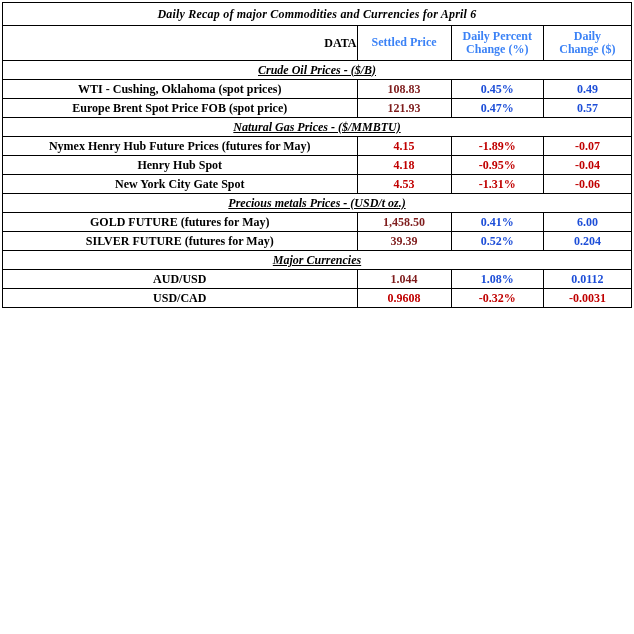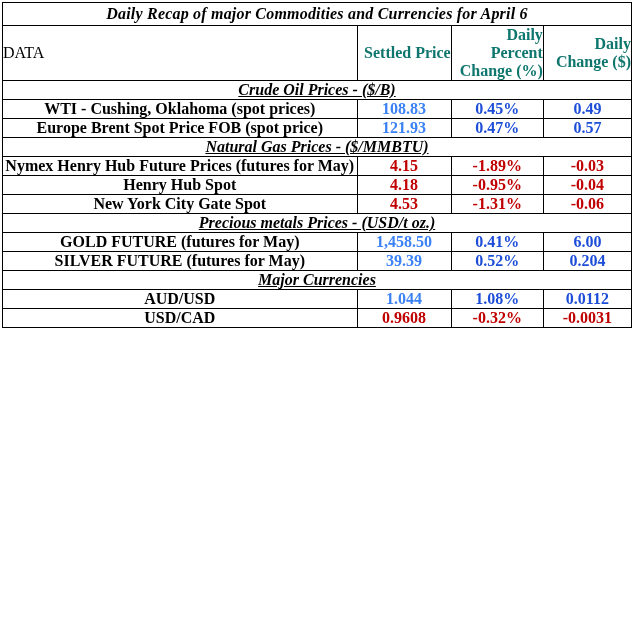--- a/index.html
+++ b/index.html
@@ -23,48 +23,48 @@
   table.recap {
     border-collapse: collapse;
     width: 630px;
     margin: 2px;
     table-layout: fixed;
   }
   table.recap td, table.recap th {
     border: 1px solid #000000;
     padding: 0;
     vertical-align: middle;
-    font-size: 16px;
+    font-size: 12px;
   }
   .col-data  { width: 354px; }
   .col-set   { width: 94px; }
   .col-pct   { width: 92px; }
   .col-chg   { width: 88px; }
 
   .title-cell {
     text-align: center;
     font-weight: bold;
     font-style: italic;
     font-size: 15px;
     height: 22px;
     letter-spacing: 0.2px;
   }
   .hdr-data {
-    font-weight: normal;
-    text-align: left;
+    font-weight: bold;
+    text-align: right;
     padding-left: 4px;
     height: 34px;
     font-size: 12.5px;
     vertical-align: bottom;
     padding-bottom: 3px;
   }
   .hdr-blue {
-    color: #0f766e;
+    color: #3b82f6;
     font-weight: bold;
-    text-align: right;
+    text-align: center;
     font-size: 12px;
     line-height: 1.12;
     height: 34px;
     padding: 2px 1px;
   }
   .section-row td {
     text-align: center;
     font-weight: bold;
     font-style: italic;
     font-size: 13px;
@@ -83,21 +83,21 @@
     height: 18px;
   }
   .num {
     text-align: center;
     font-weight: bold;
     font-size: 12.5px;
     height: 18px;
   }
   .green { color: #1d4ed8; }
   .red   { color: #c00000; }
-  .teal  { color: #3b82f6; }
+  .teal  { color: #7f1d1d; }
 </style>
 </head>
 <body>
 
 <div id="sheet">
   <table class="recap">
     <colgroup>
       <col class="col-data">
       <col class="col-set">
       <col class="col-pct">
@@ -134,21 +134,21 @@
           <td class="num green">0.47%</td>
           <td class="num green">0.57</td>
         </tr>
         <tr class="section-row">
           <td colspan="4"><span class="section-label">Natural Gas Prices -  ($/MMBTU)</span></td>
         </tr>
         <tr>
           <td class="label-cell">Nymex Henry Hub Future Prices (futures for  May)</td>
           <td class="num red">4.15</td>
           <td class="num red">-1.89%</td>
-          <td class="num red">-0.03</td>
+          <td class="num red">-0.07</td>
         </tr>
         <tr>
           <td class="label-cell">Henry Hub Spot</td>
           <td class="num red">4.18</td>
           <td class="num red">-0.95%</td>
           <td class="num red">-0.04</td>
         </tr>
         <tr>
           <td class="label-cell">New York City Gate Spot</td>
           <td class="num red">4.53</td>

